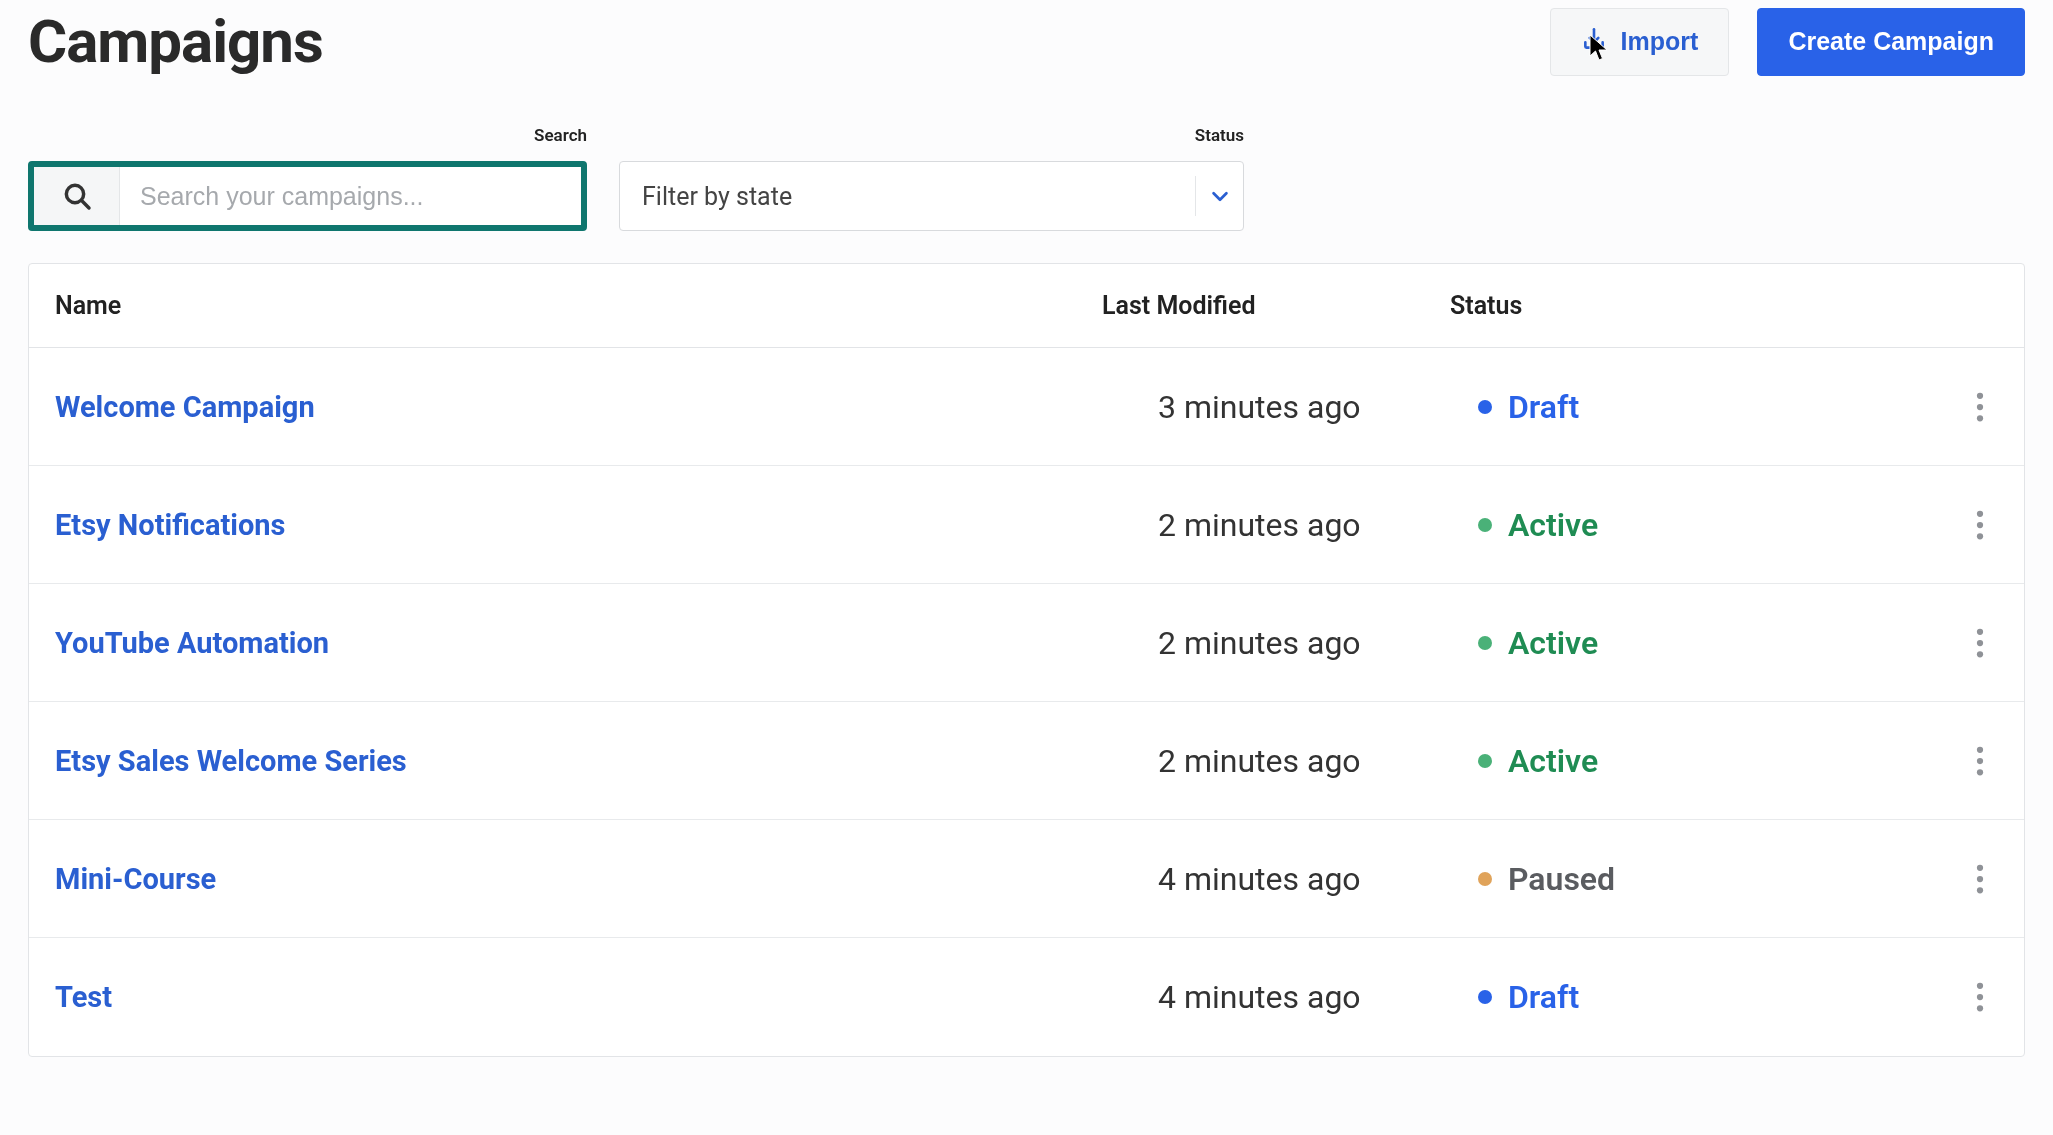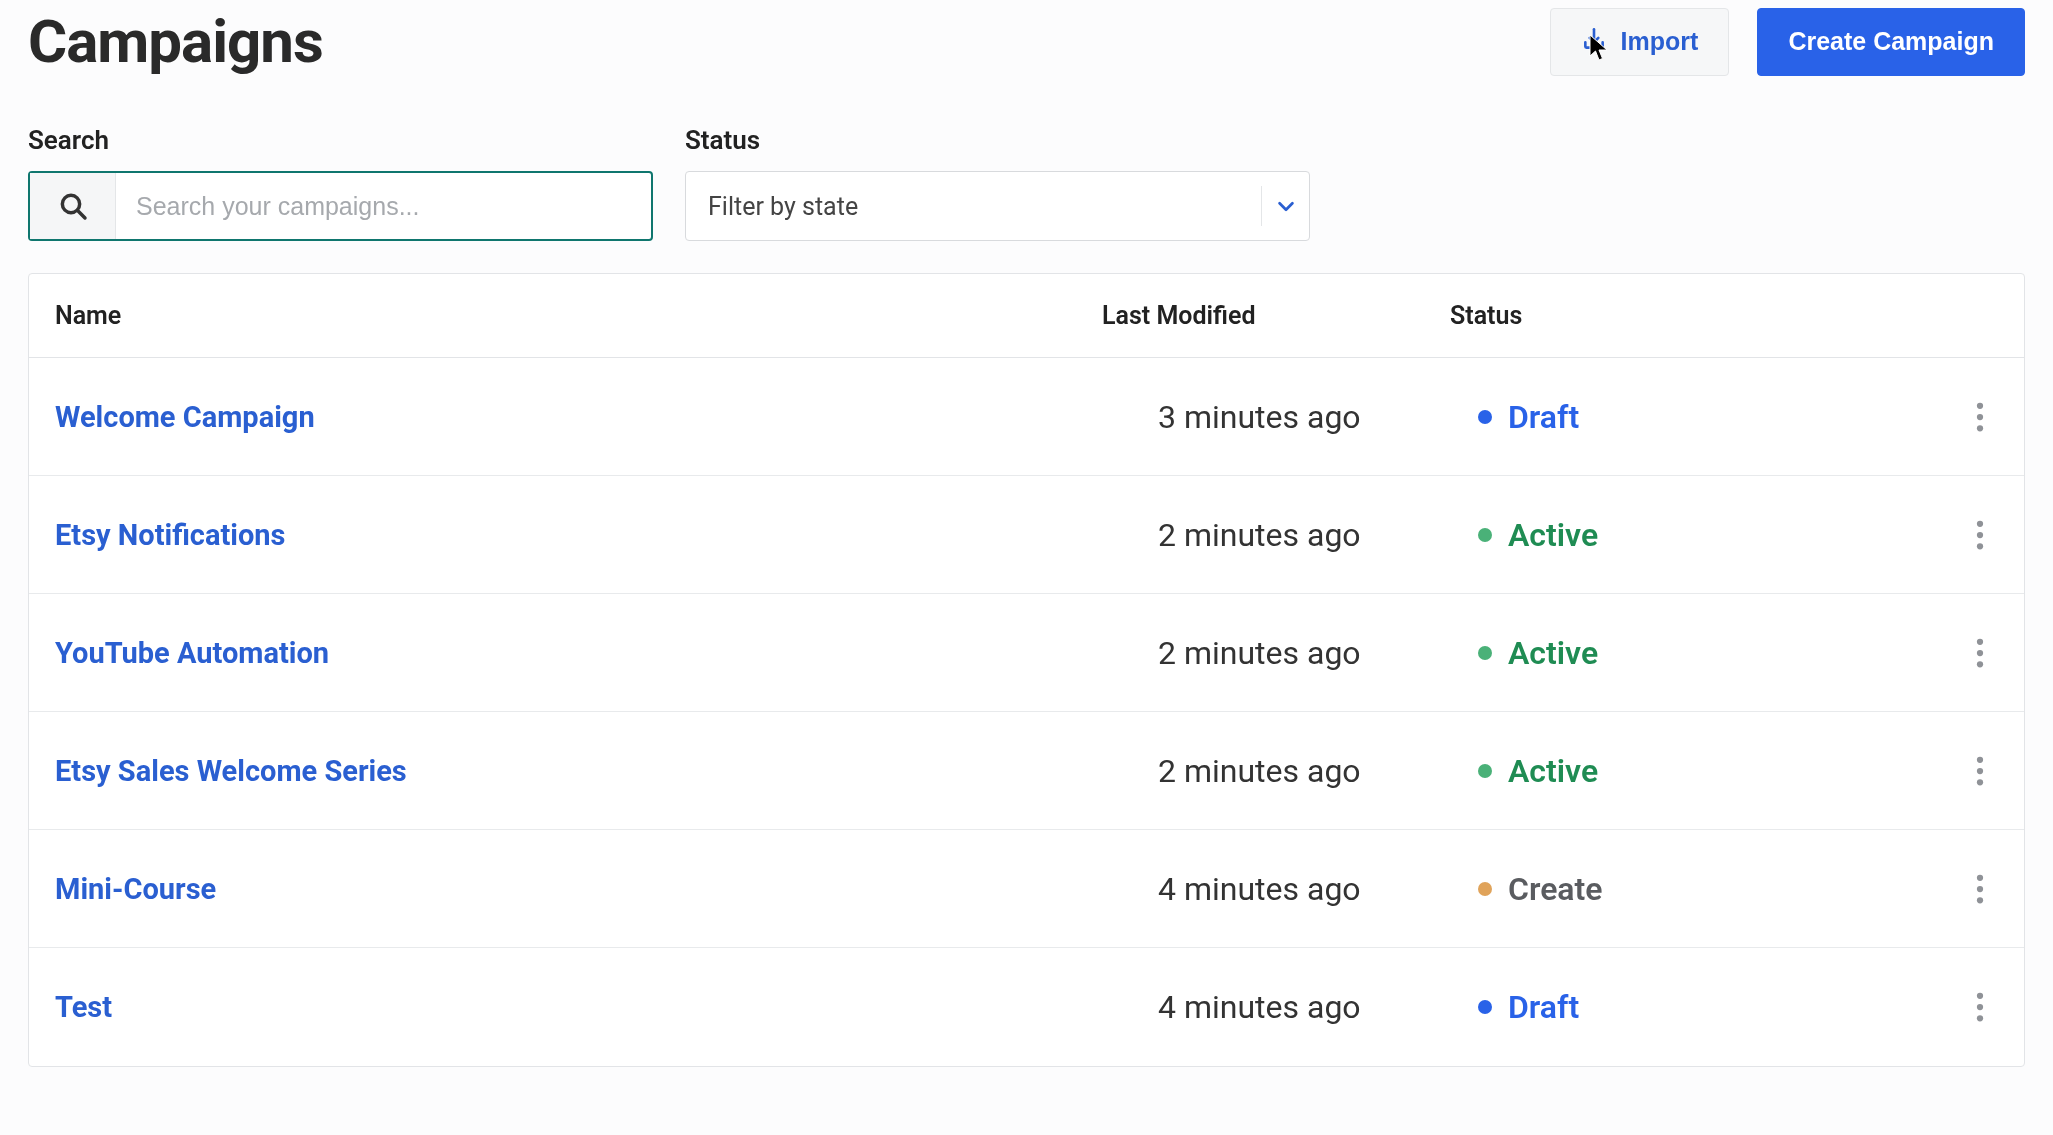--- a/index.html
+++ b/index.html
@@ -50,31 +50,32 @@
   border: 1px solid #2962e8;
 }
 .import-icon svg { width: 26px; height: 26px; }
 .filters {
   display: flex;
   gap: 32px;
   margin-bottom: 32px;
 }
 .filter-block { display: flex; flex-direction: column; }
 .filter-label {
-  font-size: 26px;
+  font-size: 17px;
   font-weight: 600;
   color: #222;
   margin-bottom: 16px;
+  text-align: right;
 }
 .search-wrap {
   display: flex;
   align-items: stretch;
-  border: 2px solid #0f766e;
+  border: 6px solid #0f766e;
   border-radius: 4px;
-  width: 625px;
+  width: 559px;
   height: 70px;
   background: #fff;
 }
 .search-icon-box {
   width: 86px;
   display: flex;
   align-items: center;
   justify-content: center;
   background: #f5f6f7;
   border-right: 1px solid #e4e6e8;
@@ -314,21 +315,21 @@
               <circle cx="3" cy="21" r="2.5" fill="currentColor"></circle>
             </svg>
           </div>
         </div>
       </div>
       <div class="trow">
         <div class="cell-name">Mini-Course</div>
         <div class="cell-modified">4 minutes ago</div>
         <div class="cell-status status-paused">
           <span class="status-dot"></span>
-          <span class="status-text">Create</span>
+          <span class="status-text">Paused</span>
         </div>
         <div class="cell-actions">
           <div class="kebab">
             <svg viewBox="0 0 6 24">
               <circle cx="3" cy="3" r="2.5" fill="currentColor"></circle>
               <circle cx="3" cy="12" r="2.5" fill="currentColor"></circle>
               <circle cx="3" cy="21" r="2.5" fill="currentColor"></circle>
             </svg>
           </div>
         </div>

